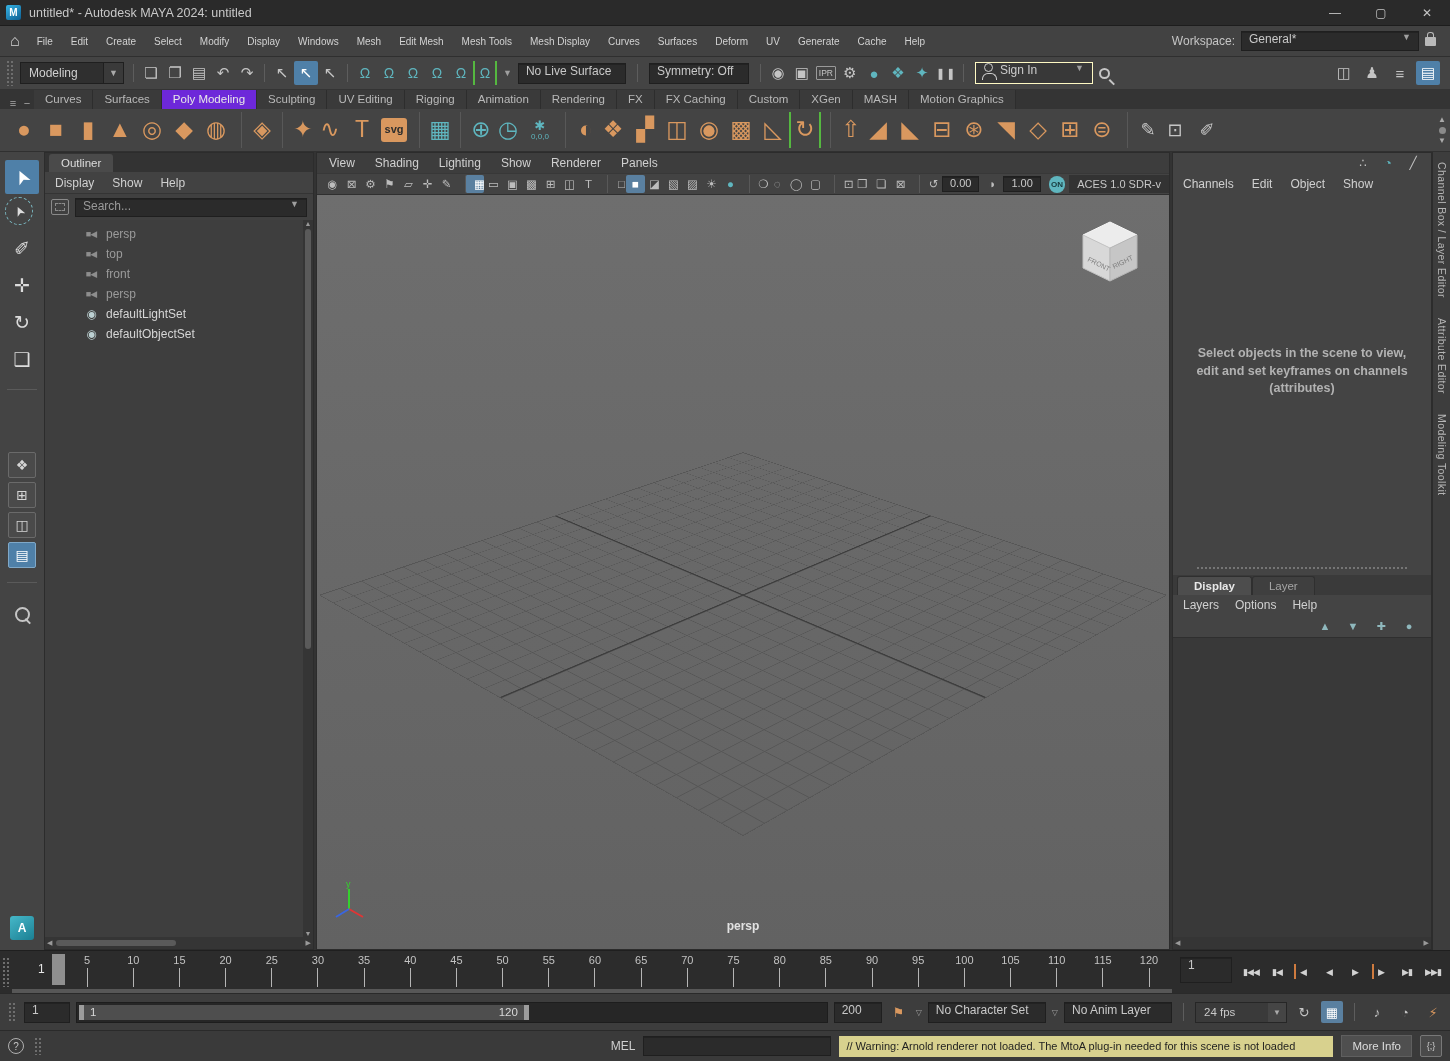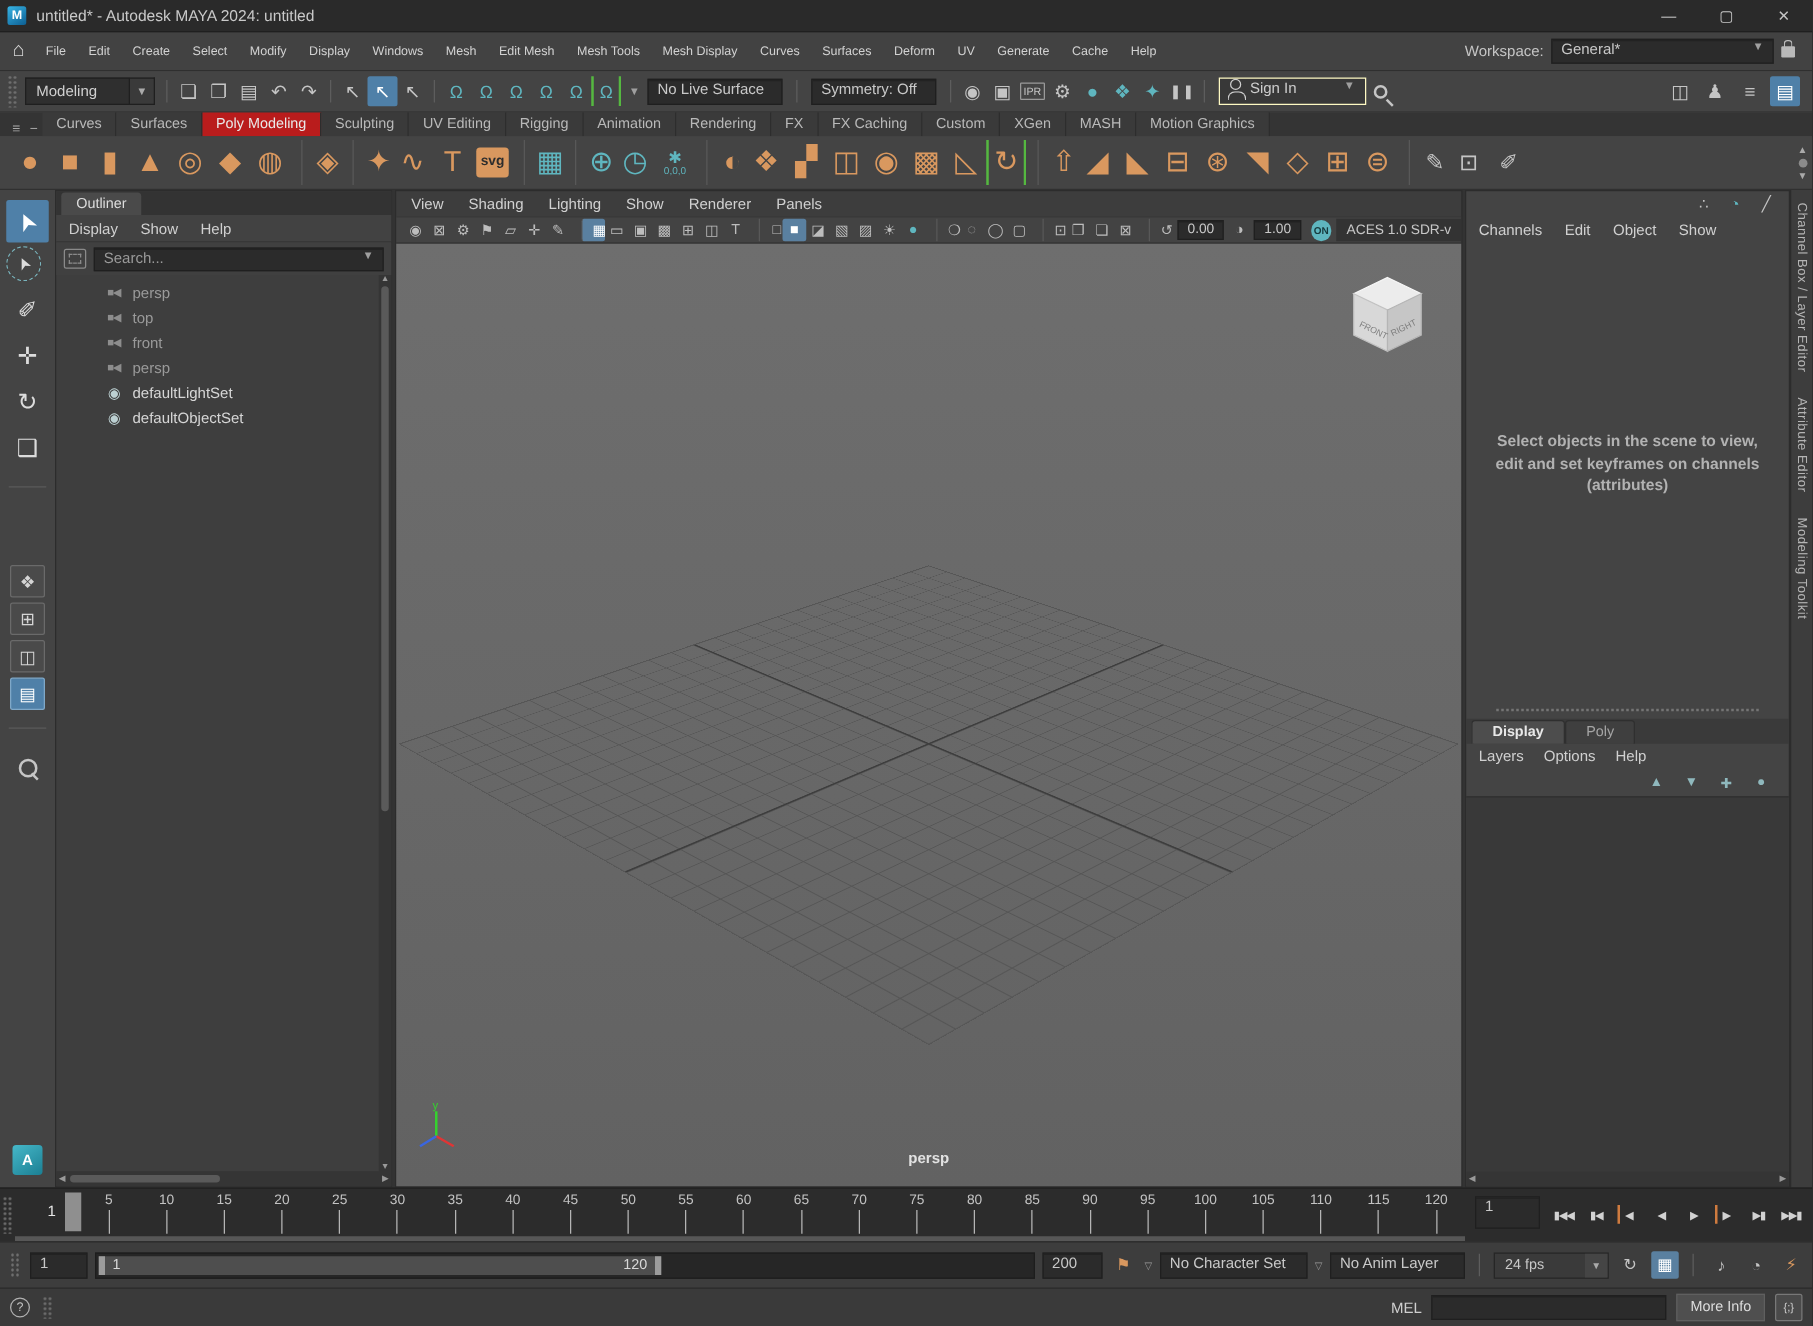--- a/index.html
+++ b/index.html
@@ -49,21 +49,21 @@
   .signin{height:22px;background:#383838;border:1px solid #fef9c3;display:flex;padding:0 8px;margin:0 6px;width:118px}
   .person{width:9px;height:9px;border:1.5px solid #cfcfcf;border-radius:50%;position:relative;margin-right:7px}
   .person::after{content:"";position:absolute;left:-3px;top:9px;width:13px;height:6px;border:1.5px solid #cfcfcf;border-bottom:none;border-radius:6px 6px 0 0}
   .mag{width:11px;height:11px;border:2px solid #c5c5c5;border-radius:50%;position:relative;flex:none}
   .mag::after{content:"";position:absolute;left:9px;top:9px;width:7px;height:2px;background:#c5c5c5;transform:rotate(45deg);transform-origin:0 0}
   .pause-g{font-size:11px;letter-spacing:1px}
   
   .shelftabs{left:0;top:90px;width:100%;height:19px;background:#343434;display:flex;align-items:flex-end;padding-left:6px}
   .shelf-mini{color:#a9a9a9;font-size:11px;width:14px;text-align:center}
   .shelf-tab{padding:0 11px;height:19px;line-height:19px;font-size:11.5px;color:#b9b9b9;background:#3a3a3a;border-right:1px solid #2d2d2d;white-space:nowrap}
-  .shelf-tab.active{background:#b91c1c;color:#e8e8e8}
+  .shelf-tab.active{background:#6d28d9;color:#e8e8e8}
   .shelf{left:0;top:109px;width:100%;height:43px;background:var(--panel);display:flex;align-items:center;padding-left:8px;border-bottom:1px solid #303030;overflow:hidden}
   .shelf .ibtn{width:32px;height:36px;font-size:23px;flex-direction:column;line-height:1}
   .shelf .ibtn.badge{font-size:11px;font-weight:bold;color:#2d2d2d;background:var(--orange);width:26px;height:24px;border-radius:3px;margin:0 3px}
   .shelf .ibtn.freeze{font-size:13px}
   .shelf .ibtn .sub{font-size:8px;color:var(--teal);margin-top:1px}
   .shelf .ibtn.gray{color:#c5c5c5;font-size:18px}
   .shelf-scroll{margin-left:auto;display:flex;flex-direction:column;align-items:center;color:#aaa;font-size:8px;line-height:1.2;padding:0 4px}
   .shelf-scroll .dot{width:7px;height:7px;border-radius:50%;background:#8a8a8a;margin:2px 0}
   
   .main{left:0;top:152px;width:100%;height:798px;background:#333;display:flex}
@@ -840,21 +840,21 @@
           <span>Show</span>
         </div>
       <div class="rp-message">Select objects in the scene to view,
 edit and set keyframes on channels
 (attributes)</div>
       <div class="grow"></div>
       <div class="splitter"></div>
       <div class="lay-tabs">
 
       <span class="lay-tab active">Display</span>
-          <span class="lay-tab">Poly</span>
+          <span class="lay-tab">Layer</span>
         </div>
       <div class="lay-menus">
 
       <span>Layers</span>
           <span>Options</span>
           <span>Help</span>
         </div>
       <div class="lay-icons">
 
       <div class="ibtn">
@@ -1101,20 +1101,23 @@
   </div>
 
   <div class="abs cmdrow">
     <div class="help-circ">
         <span>?</span>
       </div>
     <div class="grip" style="height:18px"></div>
     <div class="grow"></div>
     <span class="mel-label">MEL</span>
     <div class="field cmd-input"></div>
+    <div class="warnbox">
+        <span>// Warning: Arnold renderer not loaded. The MtoA plug-in needed for this scene is not loaded</span>
+      </div>
     <div class="moreinfo">
         <span>More Info</span>
       </div>
     <div class="script-icon">
         <span>{;}</span>
       </div>
   </div>
 
 </div>
 

